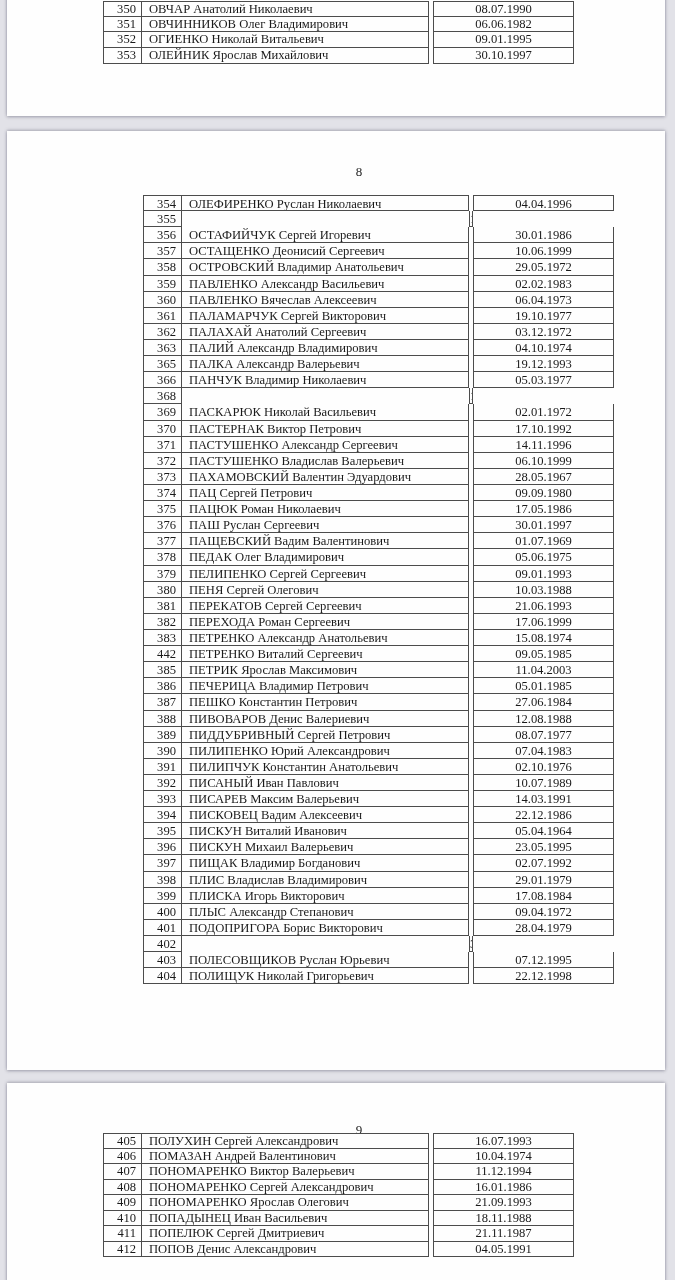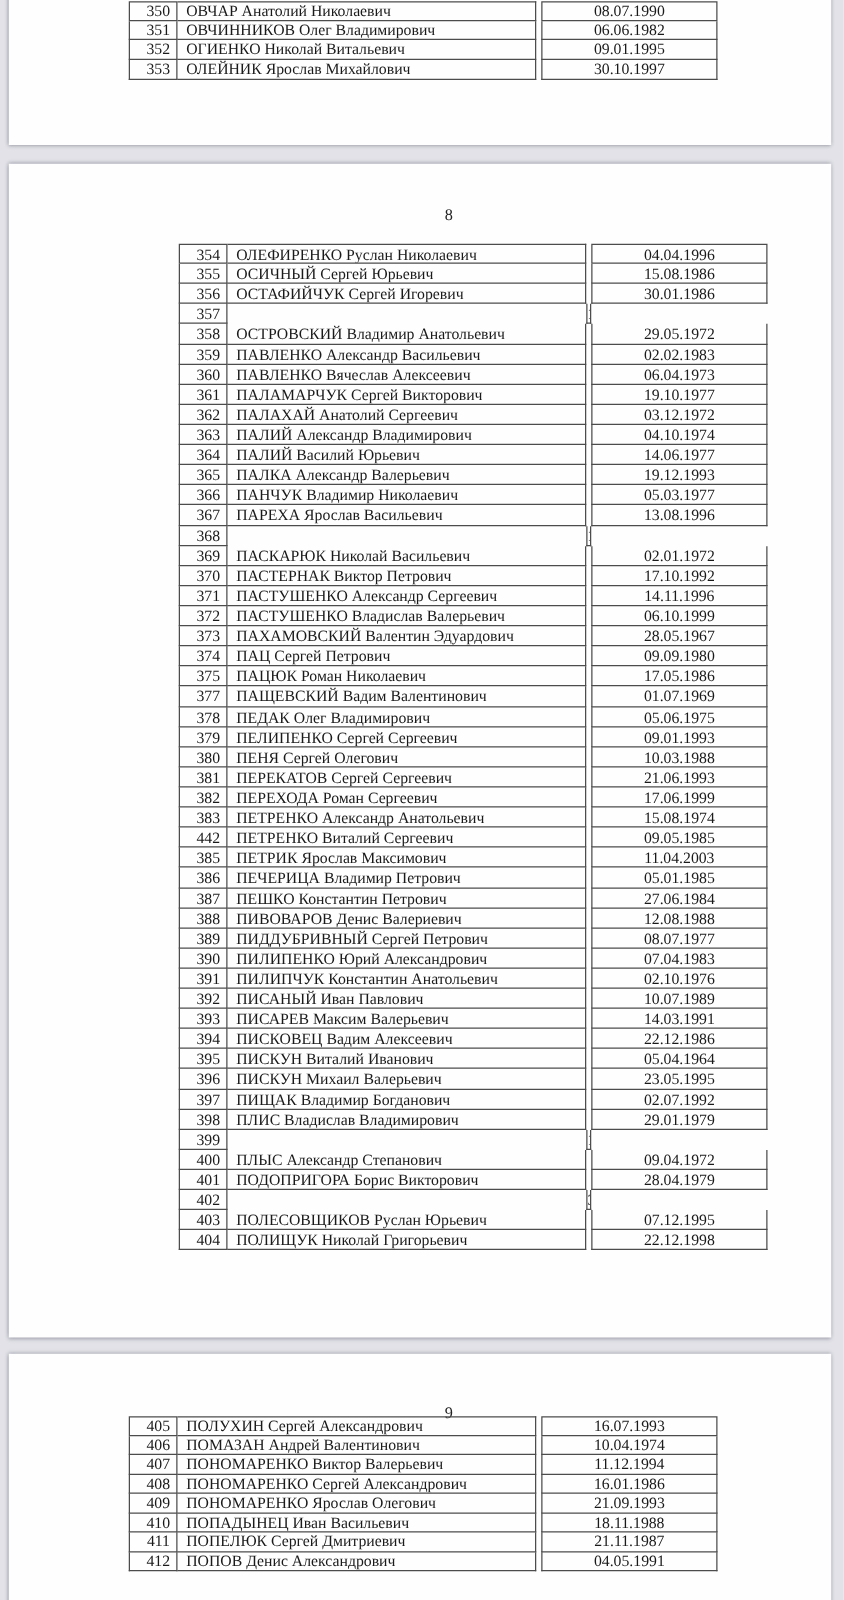--- a/index.html
+++ b/index.html
@@ -82,32 +82,32 @@
   <div class="pagenum">8</div>
   <div class="tbl">
       <div class="row">
         <div class="cell c-num">354</div>
         <div class="cell c-name">ОЛЕФИРЕНКО Руслан Николаевич</div>
         <div class="cell c-gut"></div>
         <div class="cell c-date">04.04.1996</div>
       </div>
       <div class="row">
         <div class="cell c-num">355</div>
-        <div class="cell c-name">ОСИЧНЫЙ Сергей Юрьевич</div>
         <div class="cell c-gut"></div>
         <div class="cell c-date">15.08.1986</div>
       </div>
       <div class="row">
         <div class="cell c-num">356</div>
         <div class="cell c-name">ОСТАФИЙЧУК Сергей Игоревич</div>
         <div class="cell c-gut"></div>
         <div class="cell c-date">30.01.1986</div>
       </div>
       <div class="row">
         <div class="cell c-num">357</div>
+        <div class="cell c-name">ОСТАЩЕНКО Деонисий Сергеевич</div>
         <div class="cell c-gut"></div>
         <div class="cell c-date">10.06.1999</div>
       </div>
       <div class="row">
         <div class="cell c-num">358</div>
         <div class="cell c-name">ОСТРОВСКИЙ Владимир Анатольевич</div>
         <div class="cell c-gut"></div>
         <div class="cell c-date">29.05.1972</div>
       </div>
       <div class="row">
@@ -134,44 +134,32 @@
         <div class="cell c-gut"></div>
         <div class="cell c-date">03.12.1972</div>
       </div>
       <div class="row">
         <div class="cell c-num">363</div>
         <div class="cell c-name">ПАЛИЙ Александр Владимирович</div>
         <div class="cell c-gut"></div>
         <div class="cell c-date">04.10.1974</div>
       </div>
       <div class="row">
-        <div class="cell c-num">364</div>
-        <div class="cell c-name">ПАЛИЙ Василий Юрьевич</div>
-        <div class="cell c-gut"></div>
-        <div class="cell c-date">14.06.1977</div>
-      </div>
-      <div class="row">
         <div class="cell c-num">365</div>
         <div class="cell c-name">ПАЛКА Александр Валерьевич</div>
         <div class="cell c-gut"></div>
         <div class="cell c-date">19.12.1993</div>
       </div>
       <div class="row">
         <div class="cell c-num">366</div>
         <div class="cell c-name">ПАНЧУК Владимир Николаевич</div>
         <div class="cell c-gut"></div>
         <div class="cell c-date">05.03.1977</div>
       </div>
       <div class="row">
-        <div class="cell c-num">367</div>
-        <div class="cell c-name">ПАРЕХА Ярослав Васильевич</div>
-        <div class="cell c-gut"></div>
-        <div class="cell c-date">13.08.1996</div>
-      </div>
-      <div class="row">
         <div class="cell c-num">368</div>
         <div class="cell c-gut"></div>
         <div class="cell c-date">14.03.1976</div>
       </div>
       <div class="row">
         <div class="cell c-num">369</div>
         <div class="cell c-name">ПАСКАРЮК Николай Васильевич</div>
         <div class="cell c-gut"></div>
         <div class="cell c-date">02.01.1972</div>
       </div>
@@ -205,20 +193,26 @@
         <div class="cell c-gut"></div>
         <div class="cell c-date">09.09.1980</div>
       </div>
       <div class="row">
         <div class="cell c-num">375</div>
         <div class="cell c-name">ПАЦЮК Роман Николаевич</div>
         <div class="cell c-gut"></div>
         <div class="cell c-date">17.05.1986</div>
       </div>
       <div class="row">
+        <div class="cell c-num">376</div>
+        <div class="cell c-name">ПАШ Руслан Сергеевич</div>
+        <div class="cell c-gut"></div>
+        <div class="cell c-date">30.01.1997</div>
+      </div>
+      <div class="row">
         <div class="cell c-num">377</div>
         <div class="cell c-name">ПАЩЕВСКИЙ Вадим Валентинович</div>
         <div class="cell c-gut"></div>
         <div class="cell c-date">01.07.1969</div>
       </div>
       <div class="row">
         <div class="cell c-num">378</div>
         <div class="cell c-name">ПЕДАК Олег Владимирович</div>
         <div class="cell c-gut"></div>
         <div class="cell c-date">05.06.1975</div>
@@ -338,20 +332,21 @@
         <div class="cell c-date">02.07.1992</div>
       </div>
       <div class="row">
         <div class="cell c-num">398</div>
         <div class="cell c-name">ПЛИС Владислав Владимирович</div>
         <div class="cell c-gut"></div>
         <div class="cell c-date">29.01.1979</div>
       </div>
       <div class="row">
         <div class="cell c-num">399</div>
+        <div class="cell c-name">ПЛИСКА Игорь Викторович</div>
         <div class="cell c-gut"></div>
         <div class="cell c-date">17.08.1984</div>
       </div>
       <div class="row">
         <div class="cell c-num">400</div>
         <div class="cell c-name">ПЛЫС Александр Степанович</div>
         <div class="cell c-gut"></div>
         <div class="cell c-date">09.04.1972</div>
       </div>
       <div class="row">

